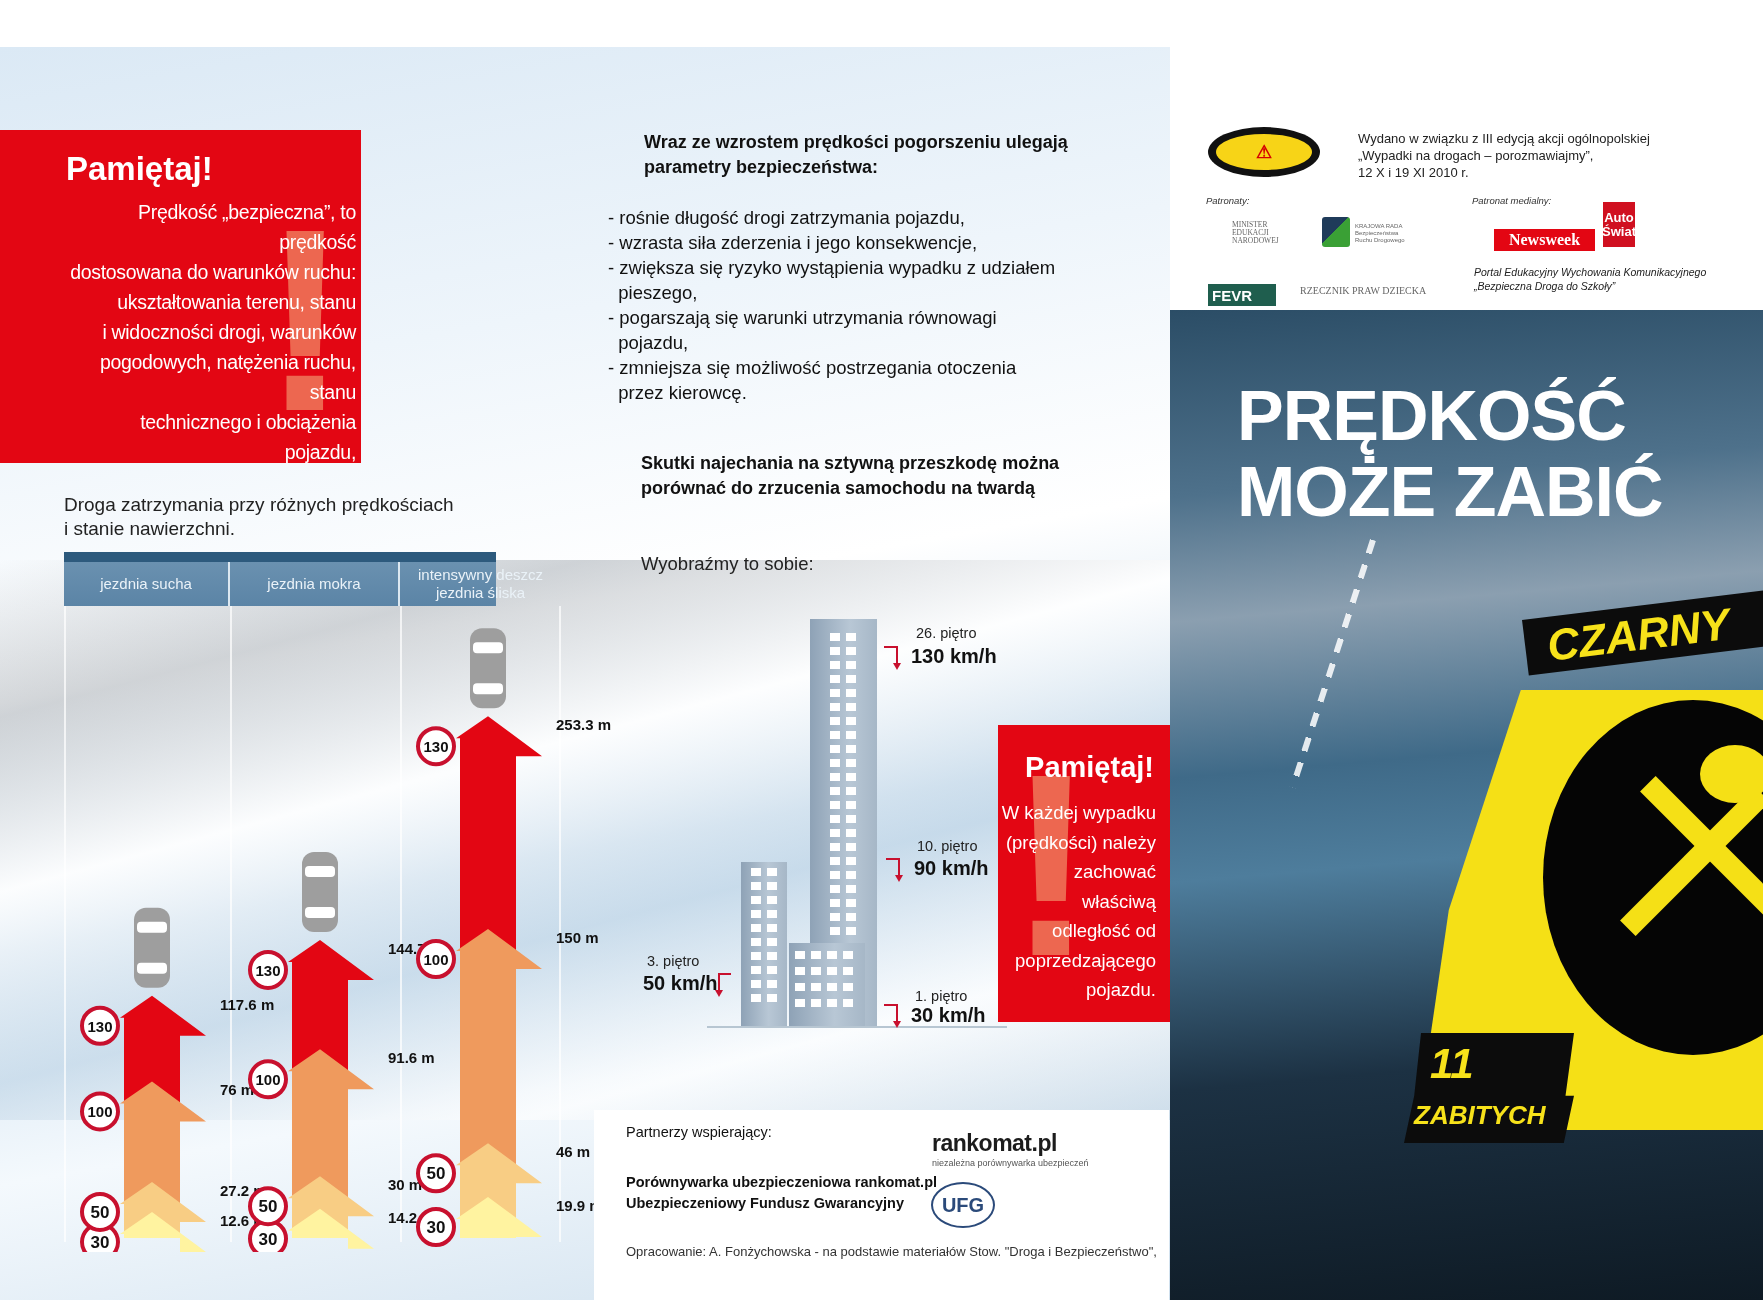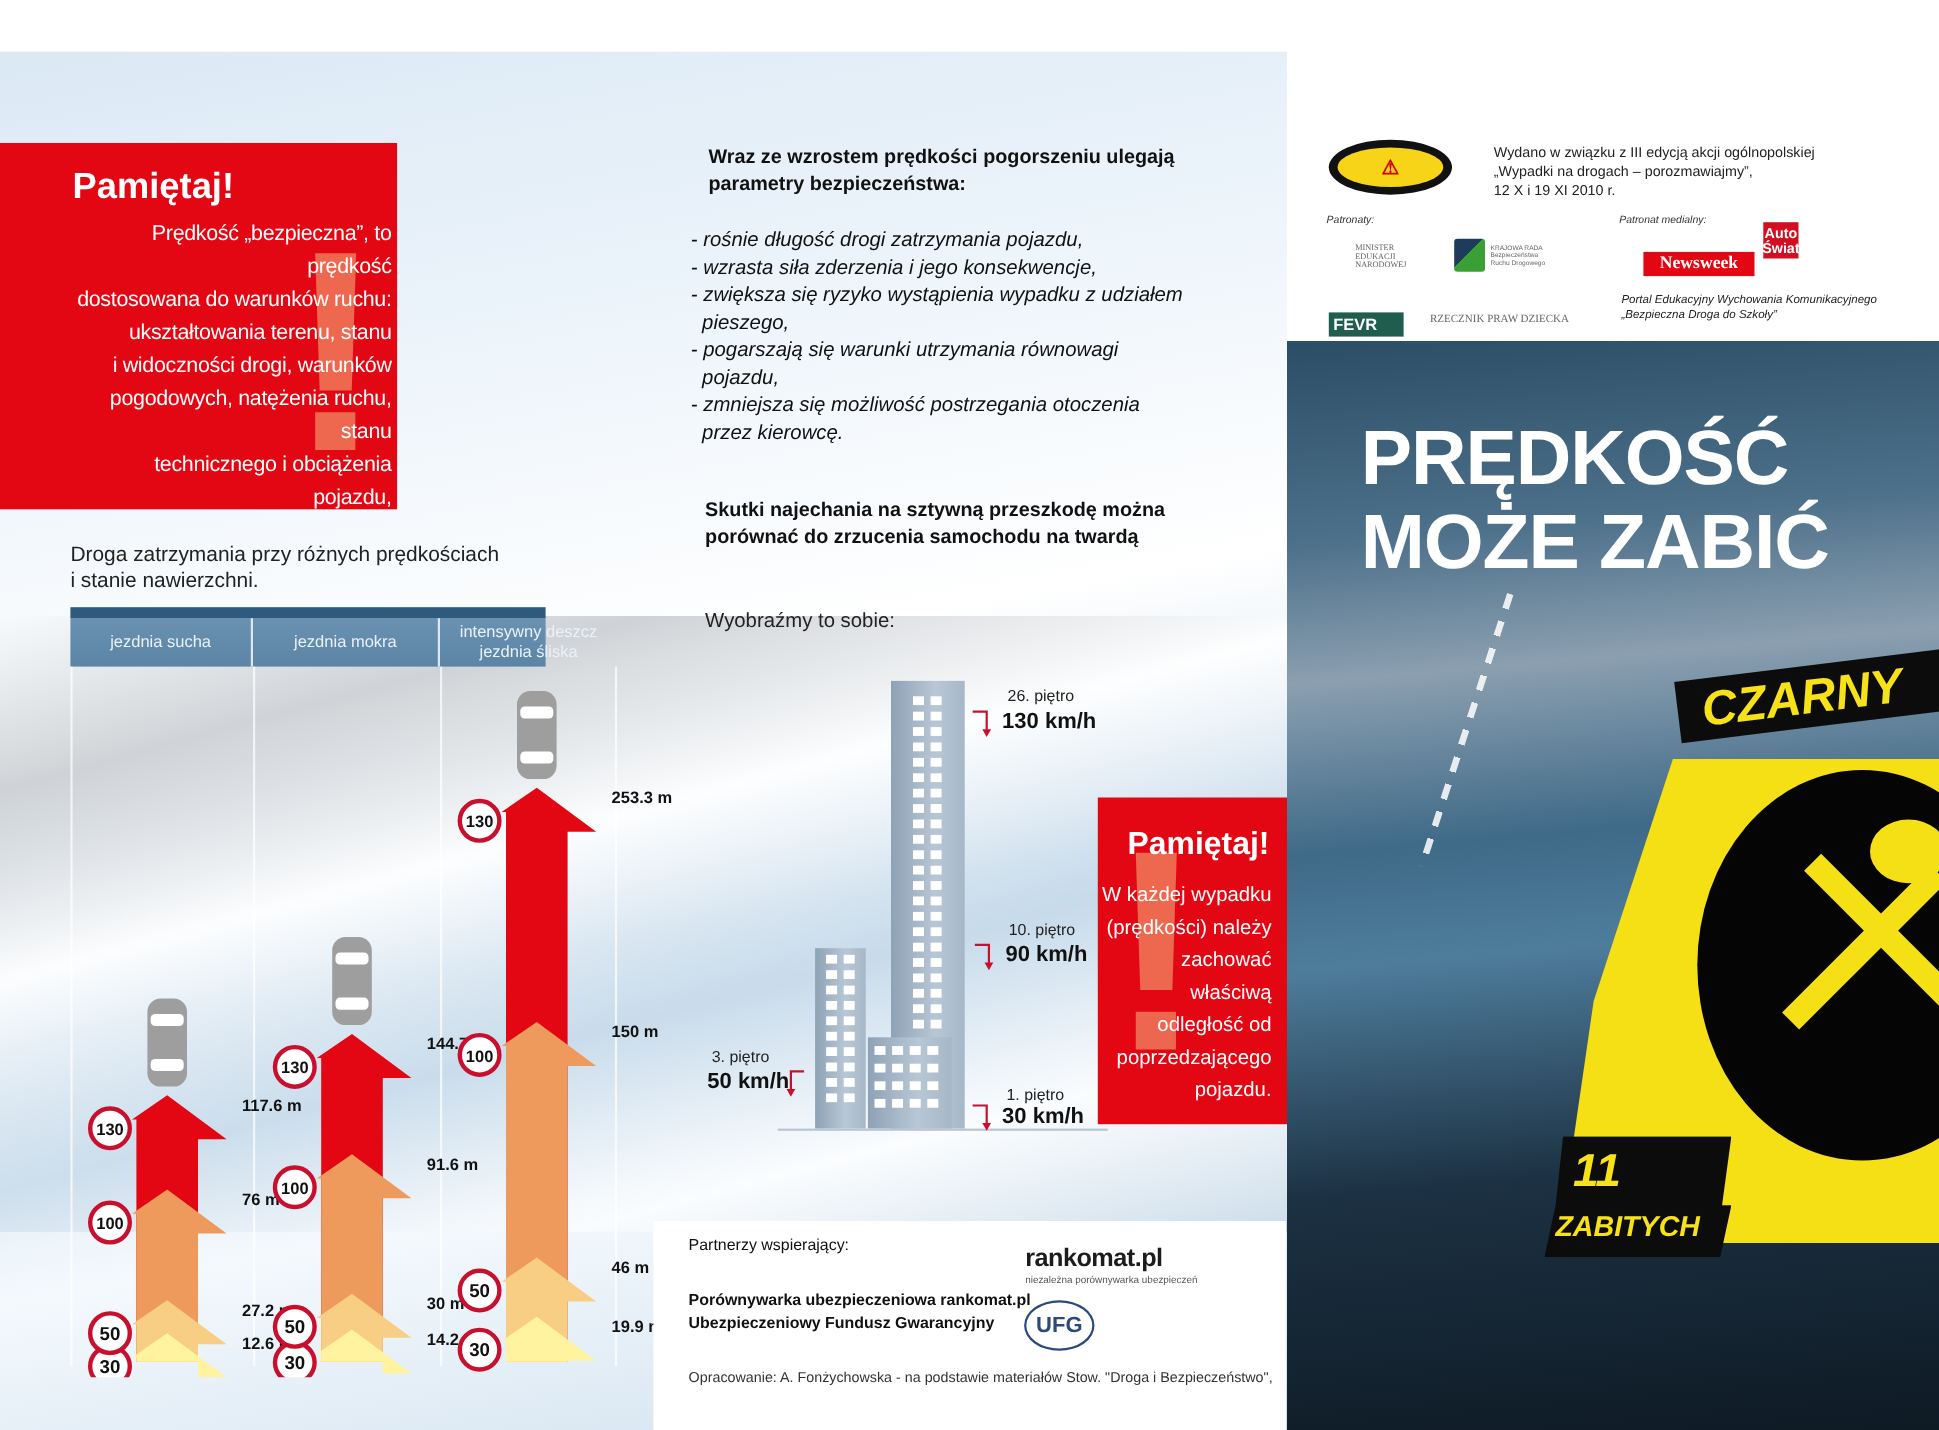--- a/index.html
+++ b/index.html
@@ -15,21 +15,21 @@
   .bang{position:absolute;color:#f08060;opacity:.8;font-weight:bold;font-family:"Liberation Sans",sans-serif;}
   
   .chart-caption{position:absolute;left:64px;top:493px;font-size:19px;color:#222;line-height:24px;}
   .chart-table{position:absolute;left:64px;top:552px;width:497px;height:690px;}
   .chart-head{position:absolute;left:0;top:0;width:432px;height:54px;background:linear-gradient(#2d5a7d 0,#2d5a7d 10px,#6a91b0 10px,#5b84a6 54px);}
   .ch-cell{position:absolute;top:10px;height:44px;color:#eaf2f8;font-size:15px;text-align:center;display:flex;align-items:center;justify-content:center;line-height:18px;border-right:2px solid #dce8f1;box-sizing:border-box;}
   .col-sep{position:absolute;top:54px;width:2px;height:636px;background:rgba(255,255,255,.7);}
   #chart-svg{position:absolute;left:0;top:0;}
   
   .mid-head{position:absolute;left:644px;top:130px;font-weight:bold;font-size:18px;line-height:25px;color:#111;width:480px;}
-  .mid-list{position:absolute;left:628px;top:205px;font-size:18.5px;line-height:25px;color:#111;width:500px;font-style:italic;}
+  .mid-list{position:absolute;left:608px;top:205px;font-size:18.5px;line-height:25px;color:#111;width:500px;}
   .mid-list div{white-space:pre;}
   .mid-head2{position:absolute;left:641px;top:451px;font-weight:bold;font-size:18px;line-height:25px;color:#111;width:480px;}
   .mid-imagine{position:absolute;left:641px;top:553px;font-size:18.5px;color:#222;}
   
   .bld{position:absolute;background:linear-gradient(90deg,#8ea2b6,#b8c7d5 60%,#a6b7c7);}
   .win-grid{position:absolute;display:grid;gap:6px 6px;}
   .win-grid span{background:#fff;width:10px;height:8px;display:block;}
   .floor-label{position:absolute;font-size:14.5px;color:#222;}
   .speed-label{position:absolute;font-size:20px;font-weight:bold;color:#111;font-family:"Liberation Sans Narrow","Liberation Sans",sans-serif;}
   .drop-arrow{position:absolute;width:18px;height:26px;}
@@ -50,21 +50,21 @@
   
   .right-top{position:absolute;left:1170px;top:47px;width:593px;height:263px;background:#fff;}
   .logo-droga{position:absolute;left:38px;top:80px;width:112px;height:50px;border-radius:50%;background:#111;display:flex;align-items:center;justify-content:center;}
   .logo-droga .inner{width:96px;height:36px;border-radius:50%;background:#f7d417;display:flex;align-items:center;justify-content:center;color:#d40000;font-size:18px;font-weight:bold;}
   .issued{position:absolute;left:188px;top:83px;font-size:13px;line-height:17px;color:#222;}
   .small-ital{position:absolute;font-size:9.5px;font-style:italic;color:#333;}
   .logo-txt{position:absolute;font-size:7.5px;color:#666;font-family:"Liberation Serif",serif;line-height:8px;}
   .krbrd{position:absolute;left:152px;top:170px;width:28px;height:30px;background:linear-gradient(135deg,#1f3b5a 45%,#3aa035 45%);border-radius:3px;}
   .fevr{position:absolute;left:38px;top:222px;width:68px;height:22px;background:#1f5e4e;color:#fff;font-weight:bold;font-size:15px;display:flex;align-items:center;padding-left:4px;box-sizing:border-box;margin-top:15px;}
   .newsweek{position:absolute;left:306px;top:182px;width:101px;height:22px;background:#e30613;color:#fff;font-weight:bold;font-family:"Liberation Serif",serif;font-size:16px;display:flex;align-items:center;justify-content:center;margin-left:18px;}
-  .autoswiat{position:absolute;left:433px;top:155px;width:32px;height:33px;background:#d01020;color:#fff;font-weight:bold;font-size:13px;line-height:14px;display:flex;align-items:center;justify-content:center;text-align:center;}
+  .autoswiat{position:absolute;left:433px;top:155px;width:32px;height:45px;background:#d01020;color:#fff;font-weight:bold;font-size:13px;line-height:14px;display:flex;align-items:center;justify-content:center;text-align:center;}
   .portal{position:absolute;left:304px;top:218px;font-size:10.5px;font-style:italic;color:#222;line-height:14px;}
   .right-dark{position:absolute;left:1170px;top:310px;width:593px;height:990px;
     background:linear-gradient(175deg,#2b4d66 0%,#4e718b 18%,#8b9fb0 30%,#3f6a88 45%,#4e7d9c 55%,#1c3143 75%,#0e1a24 100%);overflow:hidden;}
   .road-line{position:absolute;left:1370px;top:540px;width:6px;height:260px;background:repeating-linear-gradient(#fff 0 14px,transparent 14px 26px);transform:rotate(18deg);transform-origin:top;opacity:.85;}
   .headline{position:absolute;left:1237px;top:378px;color:#fff;font-weight:bold;font-size:70px;line-height:76px;letter-spacing:-1px;}
   .czarny{position:absolute;left:1522px;top:620px;width:260px;height:56px;background:#0c0c0c;transform:rotate(-7deg);transform-origin:left top;}
   .czarny-txt{position:absolute;left:22px;top:4px;color:#f7e21a;font-style:italic;font-weight:bold;font-size:44px;}
   .yellow-sign{position:absolute;left:1420px;top:690px;width:360px;height:440px;background:#f5e016;clip-path:polygon(28% 0,100% 0,100% 100%,0 100%,0 95%,8% 50%);}
   .skull-circle{position:absolute;left:1543px;top:700px;width:300px;height:355px;border-radius:50%;background:#050505;}
   .cross-a{position:absolute;left:1620px;top:840px;width:190px;height:22px;background:#f5e016;transform:rotate(45deg);}

